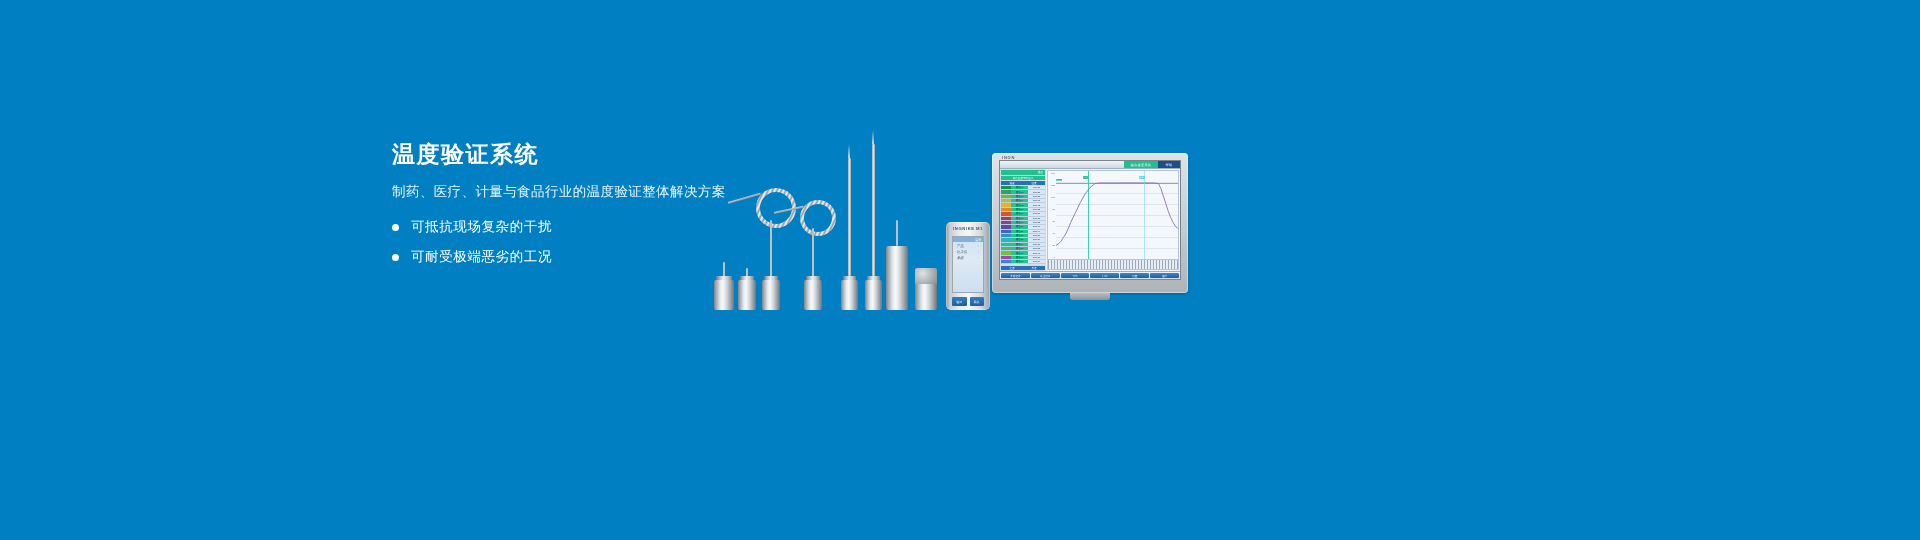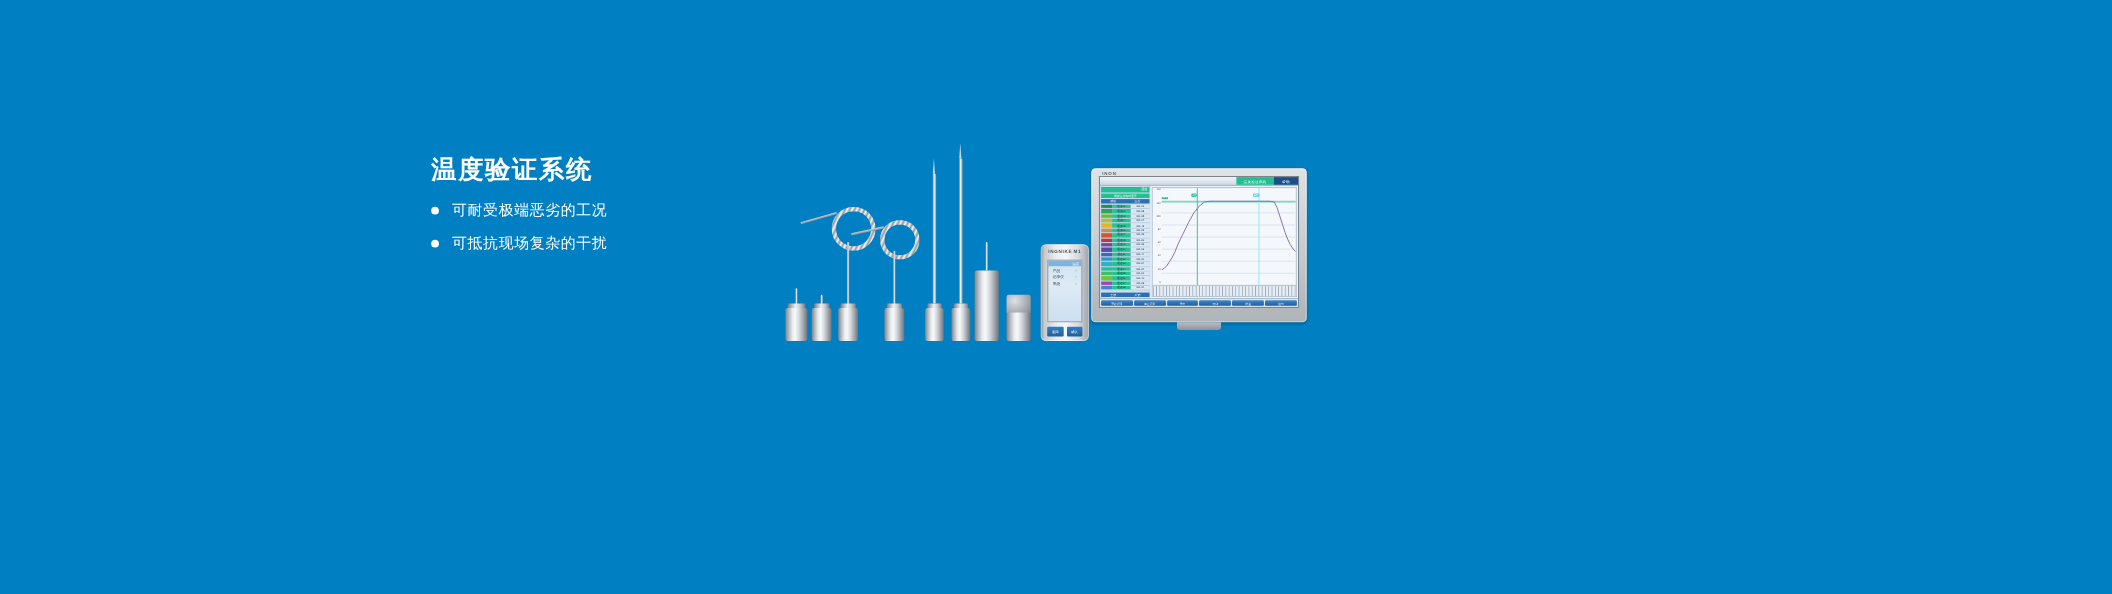--- a/index.html
+++ b/index.html
@@ -415,28 +415,29 @@
     border-radius: 0 0 3px 3px;
   }
 </style>
 </head>
 <body>
 
 <div class="banner">
 
   <div class="text-block">
     <h1 class="headline">温度验证系统</h1>
+    <p class="subline">制药、医疗、计量与食品行业的温度验证整体解决方案</p>
     <ul class="bullets">
       <li class="bullet">
         <span class="bullet-dot"></span>
-        <span class="bullet-text">可耐受极端恶劣的工况</span>
+        <span class="bullet-text">可抵抗现场复杂的干扰</span>
       </li>
       <li class="bullet">
         <span class="bullet-dot"></span>
-        <span class="bullet-text">可抵抗现场复杂的干扰</span>
+        <span class="bullet-text">可耐受极端恶劣的工况</span>
       </li>
     </ul>
   </div>
 
   <div class="stage">
 
     <div>
       <div class="coil" style="left:56px; top:68px; width:32px; height:32px;"></div>
       <div class="coil-wire" style="left:28px; top:82px; width:34px; transform:rotate(-16deg);"></div>
       <div class="stem" style="left:70px; top:100px; width:2px; height:58px;"></div>

